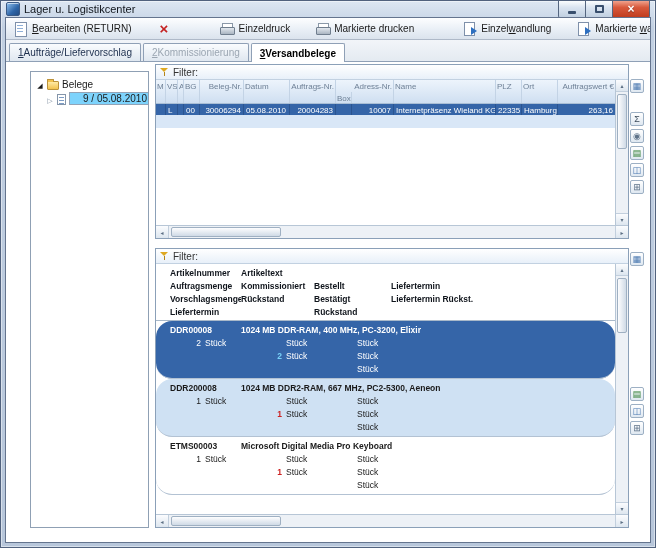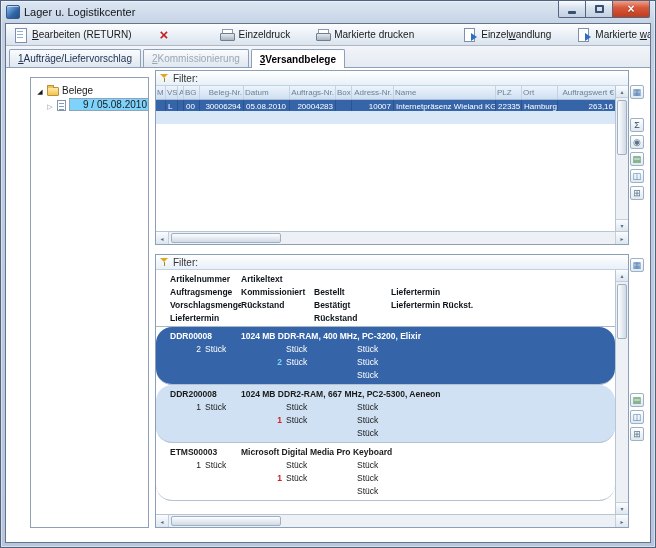--- a/index.html
+++ b/index.html
@@ -6,21 +6,21 @@
   html,body { width:656px; height:548px; overflow:hidden; }
   body { font-family:"Liberation Sans", sans-serif; font-size:10px; color:#1a1a1a; background:#dce3ec; position:relative; }
   u { text-underline-offset:1px; }
 
   
   .window { position:absolute; left:0; top:0; width:656px; height:548px;
     border:1px solid #51627e; padding:0 4px 4px;
     background:linear-gradient(#dde7f3,#c2d0e2 26px,#b7c6da);
     box-shadow:inset 0 0 0 1px rgba(255,255,255,.45);
     display:flex; flex-direction:column; }
-  .titlebar { height:22px; display:flex; align-items:center; gap:4px; padding:0 1px; }
+  .titlebar { height:16px; display:flex; align-items:center; gap:4px; padding:0 1px; }
   .title-text { font-size:11px; color:#10151c; white-space:nowrap; }
   .app-icon { width:14px; height:14px; border-radius:2px; border:1px solid #3a5a86; flex:0 0 14px;
     background:linear-gradient(135deg,#8fc0ee,#2f66a8 60%,#234e85); box-shadow:inset 0 1px 0 rgba(255,255,255,.6); }
   .win-controls { margin-left:auto; display:flex; align-self:flex-start; }
   .wbtn { width:27px; height:17px; border:1px solid #54657f; border-top:none;
     display:flex; align-items:center; justify-content:center;
     background:linear-gradient(#fbfdfe,#dae4f0 40%,#c1d0e1); }
   .wbtn.min { border-radius:0 0 0 2px; border-right:none; }
   .wbtn.max { border-right:none; }
   .wbtn.close { width:38px; border-radius:0 0 2px 0;
@@ -245,21 +245,21 @@
             <div class="grid-mid">
               <div class="grid-cols">
                 <div class="hdr-row">
                     <div class="hcell" style="width: 10px;">M</div>
                     <div class="hcell" style="width: 12px;">VS</div>
                     <div class="hcell" style="width: 6px;">A</div>
                     <div class="hcell" style="width: 16px;">BG</div>
                     <div class="hcell" style="width: 44px; text-align: right;">Beleg-Nr.</div>
                     <div class="hcell" style="width: 46px;">Datum</div>
                     <div class="hcell" style="width: 46px; text-align: right;">Auftrags-Nr.</div>
-                    <div class="hcell" style="width: 16px;">Box</div>
+                    <div class="hcell" style="width: 16px; margin-top: 12px;">Box</div>
                     <div class="hcell" style="width: 42px; text-align: right;">Adress-Nr.</div>
                     <div class="hcell" style="width: 102px;">Name</div>
                     <div class="hcell" style="width: 26px;">PLZ</div>
                     <div class="hcell" style="width: 36px;">Ort</div>
                     <div class="hcell" style="width: 58px; text-align: right;">Auftragswert €</div>
                   </div>
                 <div class="grid-rows">
                     <div class="grow selected">
                       <div class="gcell" style="width: 10px;"></div>
                       <div class="gcell" style="width: 12px;">L</div>

